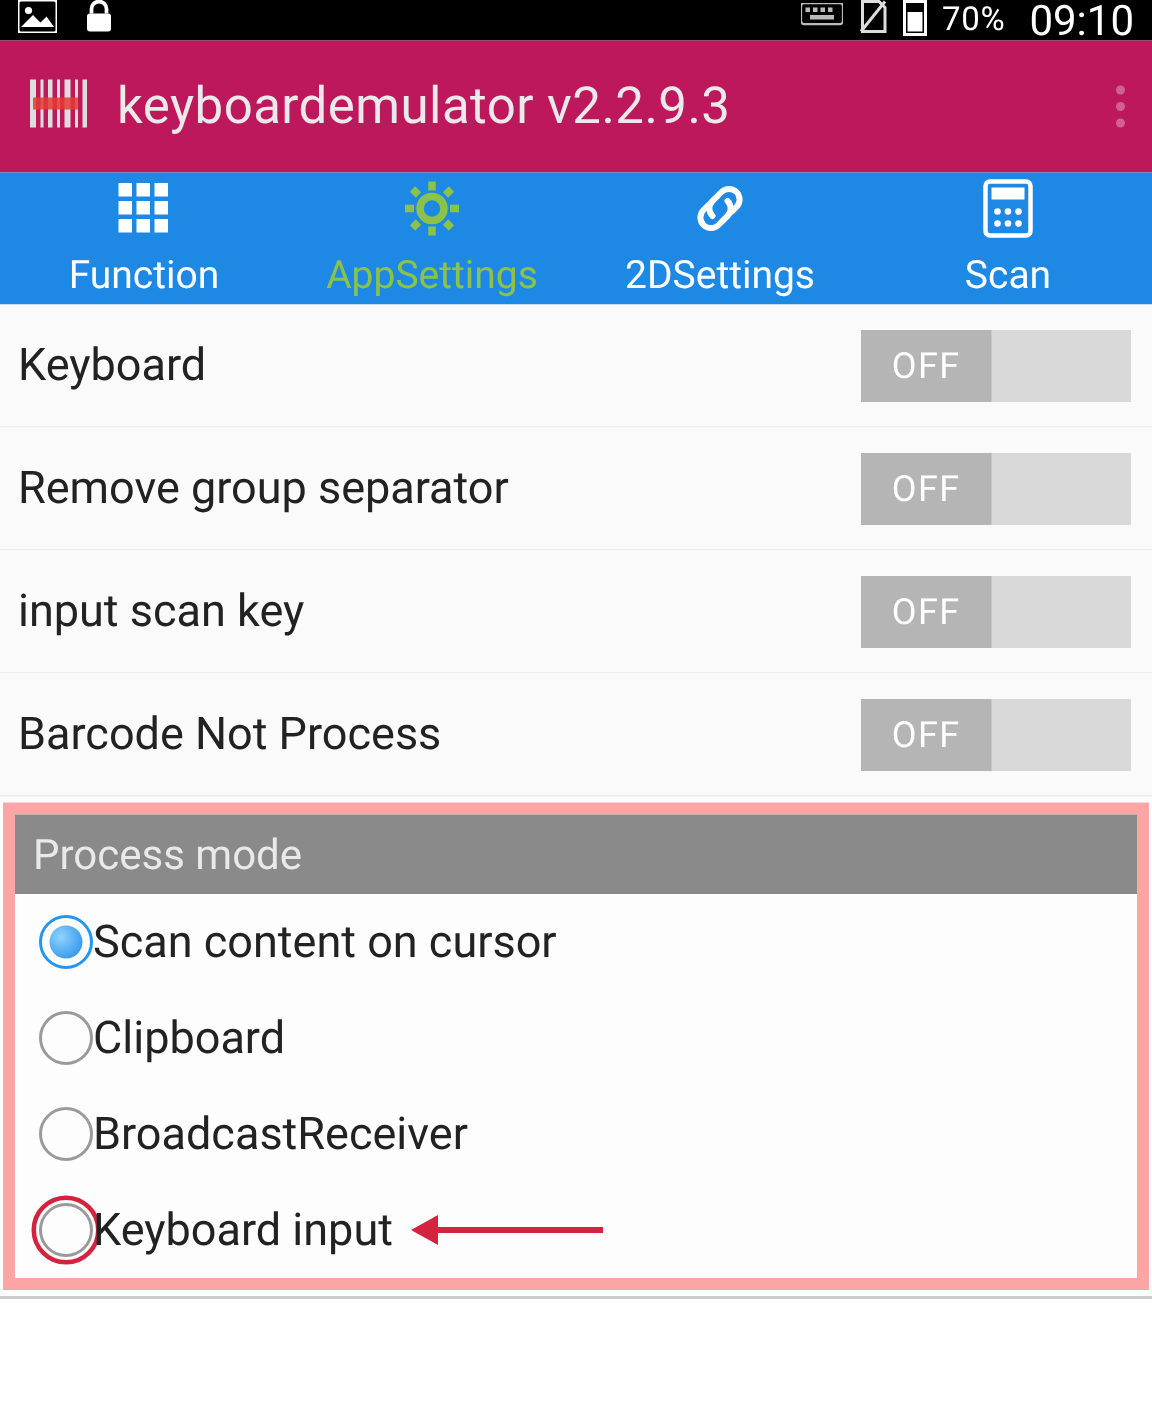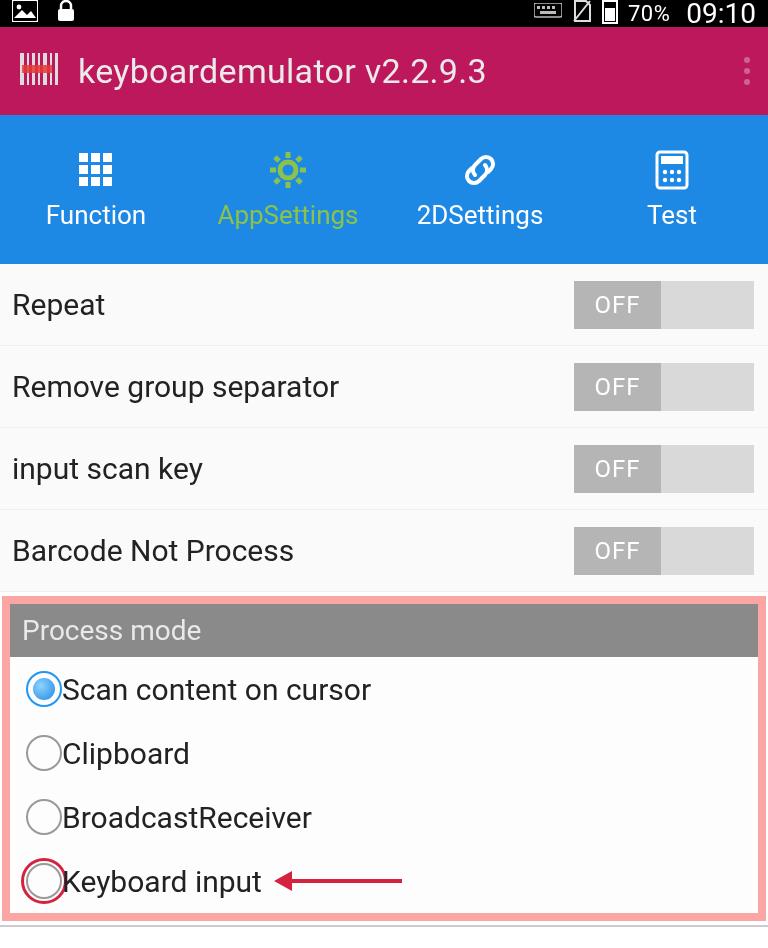--- a/index.html
+++ b/index.html
@@ -36,21 +36,21 @@
   .app-bar .title {
     font-size: 34px;
     font-weight: 400;
     margin-left: 14px;
     letter-spacing: 0.3px;
   }
   .app-bar .menu-dots { margin-left: auto; display:flex; flex-direction:column; gap:5px; opacity:0.35;}
   .app-bar .menu-dots div { width:6px; height:6px; border-radius:50%; background:#eee; }
   
   .tab-bar {
-    height: 149px;
+    height: 88px;
     background: #1e88e5;
     display: flex;
     justify-content: space-around;
     align-items: stretch;
   }
   .tab {
     flex: 1;
     display: flex;
     flex-direction: column;
     align-items: center;
@@ -261,27 +261,27 @@
         <rect x="2" y="2" width="30" height="36" rx="3" fill="none" stroke="#fff" stroke-width="3"></rect>
         <rect x="6" y="6" width="22" height="8" fill="#fff"></rect>
         <circle cx="10" cy="22" r="2.2" fill="#fff"></circle>
           <circle cx="17" cy="22" r="2.2" fill="#fff"></circle>
           <circle cx="24" cy="22" r="2.2" fill="#fff"></circle>
         <circle cx="10" cy="30" r="2.2" fill="#fff"></circle>
           <circle cx="17" cy="30" r="2.2" fill="#fff"></circle>
           <circle cx="24" cy="30" r="2.2" fill="#fff"></circle>
       </svg>
     </span>
-    <span>Test</span>
+    <span>Scan</span>
   </div>
 </div>
 
 <div class="settings-list">
   <div class="setting-row">
-    <span class="setting-label">Repeat</span>
+    <span class="setting-label">Keyboard</span>
     <div class="toggle">
       <div class="toggle-knob">OFF</div>
     </div>
   </div>
   <div class="setting-row">
     <span class="setting-label">Remove group separator</span>
     <div class="toggle">
       <div class="toggle-knob">OFF</div>
     </div>
   </div>

